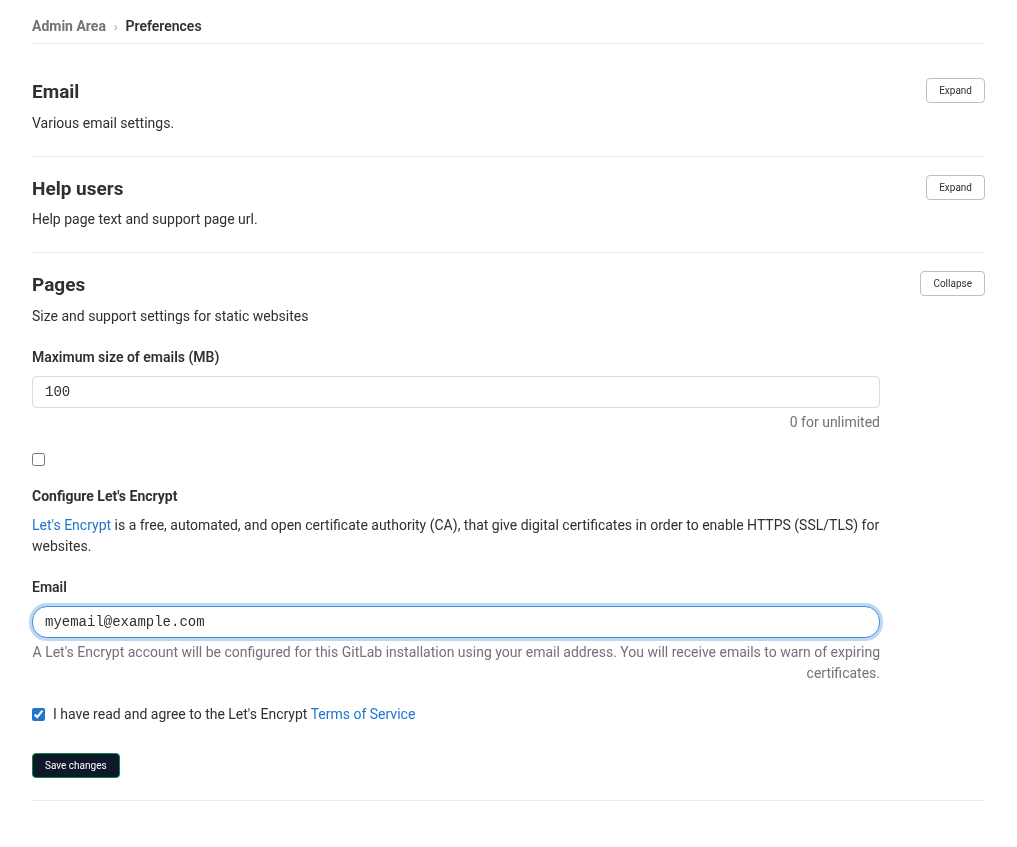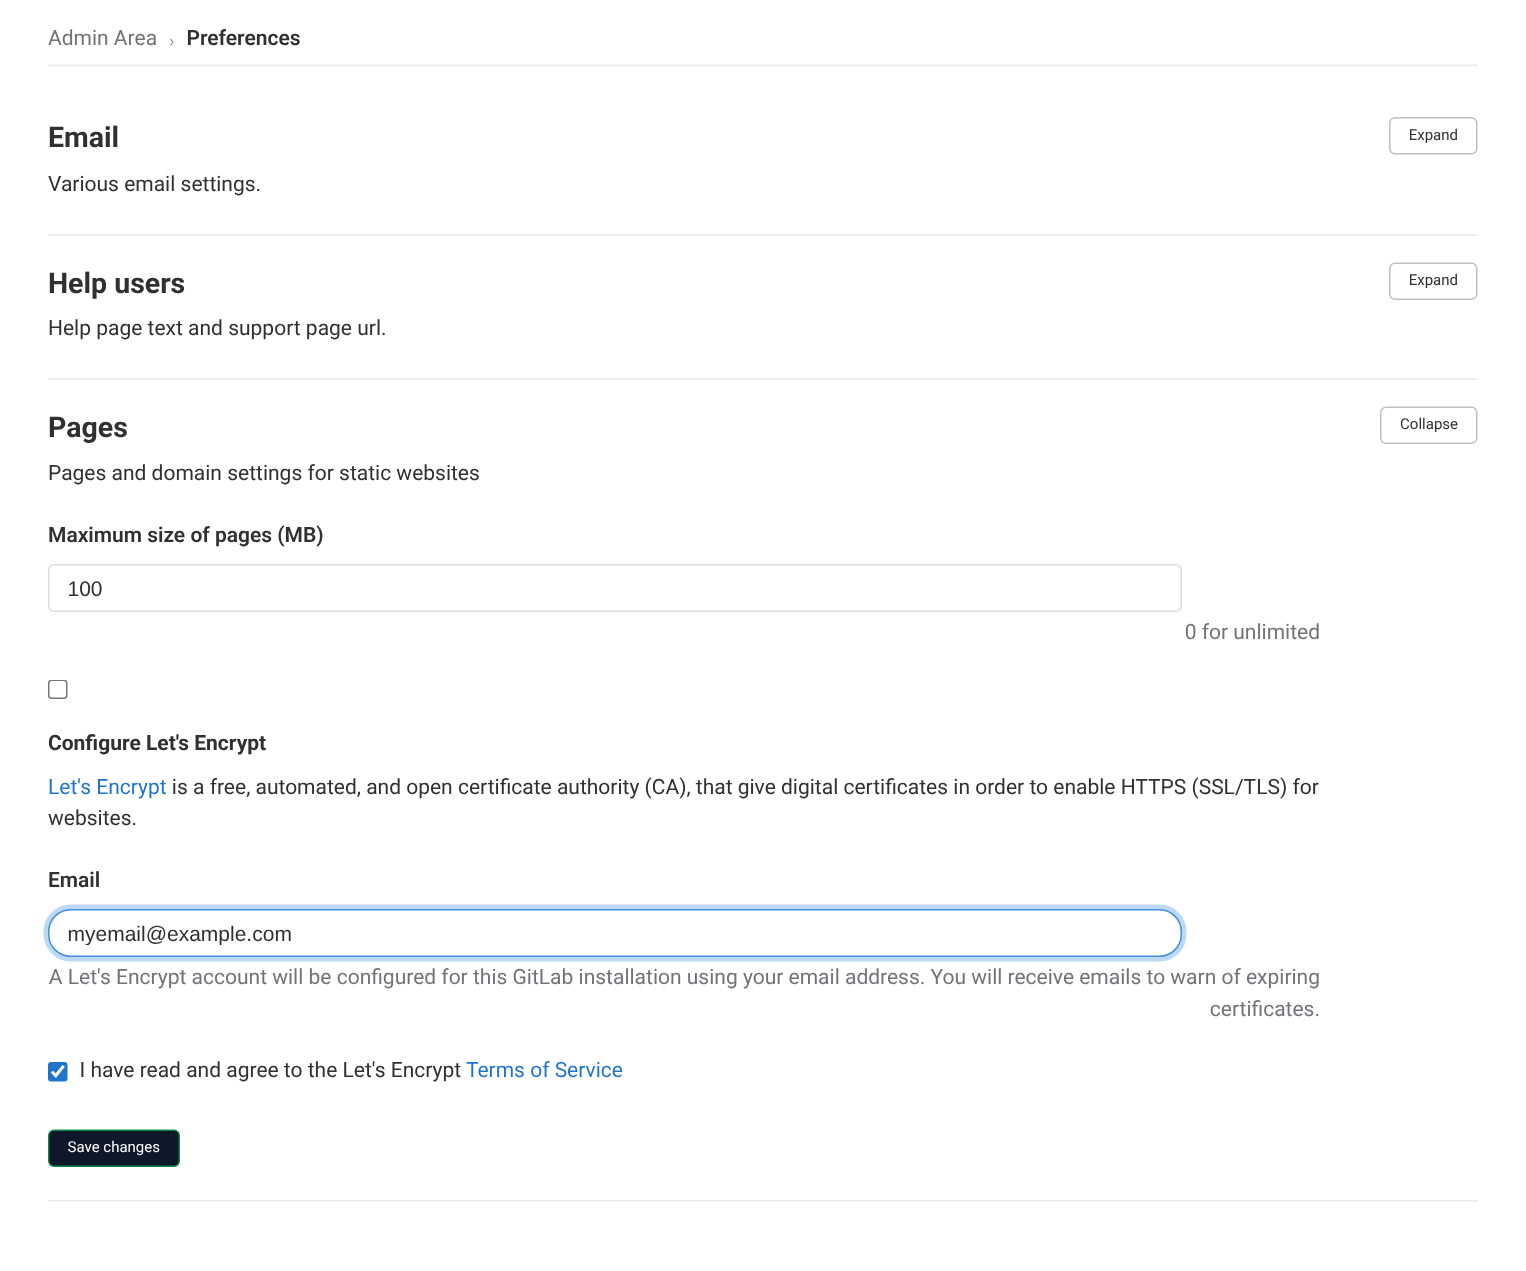--- a/index.html
+++ b/index.html
@@ -14,21 +14,21 @@
     }
     .breadcrumb {
       display: flex;
       align-items: center;
       gap: 8px;
       font-size: 14px;
       padding: 6px 0;
       border-bottom: 1px solid #eaeaea;
       margin-bottom: 16px;
     }
-    .breadcrumb a { color: #737278; text-decoration: none; }
+    .breadcrumb a { color: #737278; text-decoration: none; font-weight: bold; }
     .breadcrumb .sep { color: #999; font-size: 12px; }
     .breadcrumb .current { color: #303030; font-weight: 600; }
 
     .section {
       border-bottom: 1px solid #eaeaea;
       padding: 18px 0 22px 0;
     }
     .section-header {
       display: flex;
       justify-content: space-between;
@@ -63,27 +63,27 @@
 
     .form-group { margin-top: 20px; }
     .form-label {
       display: block;
       font-weight: 600;
       font-size: 14px;
       color: #303030;
       margin-bottom: 8px;
     }
     .form-input {
-      width: 756px;
+      width: 848px;
       padding: 7px 12px;
       border: 1px solid #dcdcde;
       border-radius: 4px;
       font-size: 14px;
       color: #303030;
-      font-family: Liberation Sans, sans-serif;
+      font-family: Liberation Mono, monospace;
     }
     .form-input.focused {
       border-color: #428fdc;
       outline: none;
       box-shadow: 0 0 0 3px rgba(66,143,220,0.35);
       border-radius: 15px;
     }
     .help-text {
       font-size: 14px;
       color: #737278;
@@ -155,27 +155,27 @@
       <div class="section-desc">Help page text and support page url.</div>
     </div>
     <button class="btn">Expand</button>
   </div>
 </div>
 
 <div class="section">
   <div class="section-header">
     <div>
       <div class="section-title">Pages</div>
-      <div class="section-desc">Pages and domain settings for static websites</div>
+      <div class="section-desc">Size and support settings for static websites</div>
     </div>
     <button class="btn">Collapse</button>
   </div>
 
   <div class="form-group">
-    <label class="form-label">Maximum size of pages (MB)</label>
+    <label class="form-label">Maximum size of emails (MB)</label>
     <input type="text" class="form-input" value="100" style="">
     <div class="help-text">0 for unlimited</div>
   </div>
 
   <div class="checkbox-row">
     <input type="checkbox" style="">
   </div>
 
   <div class="sub-heading">Configure Let's Encrypt</div>
   <div class="paragraph">

